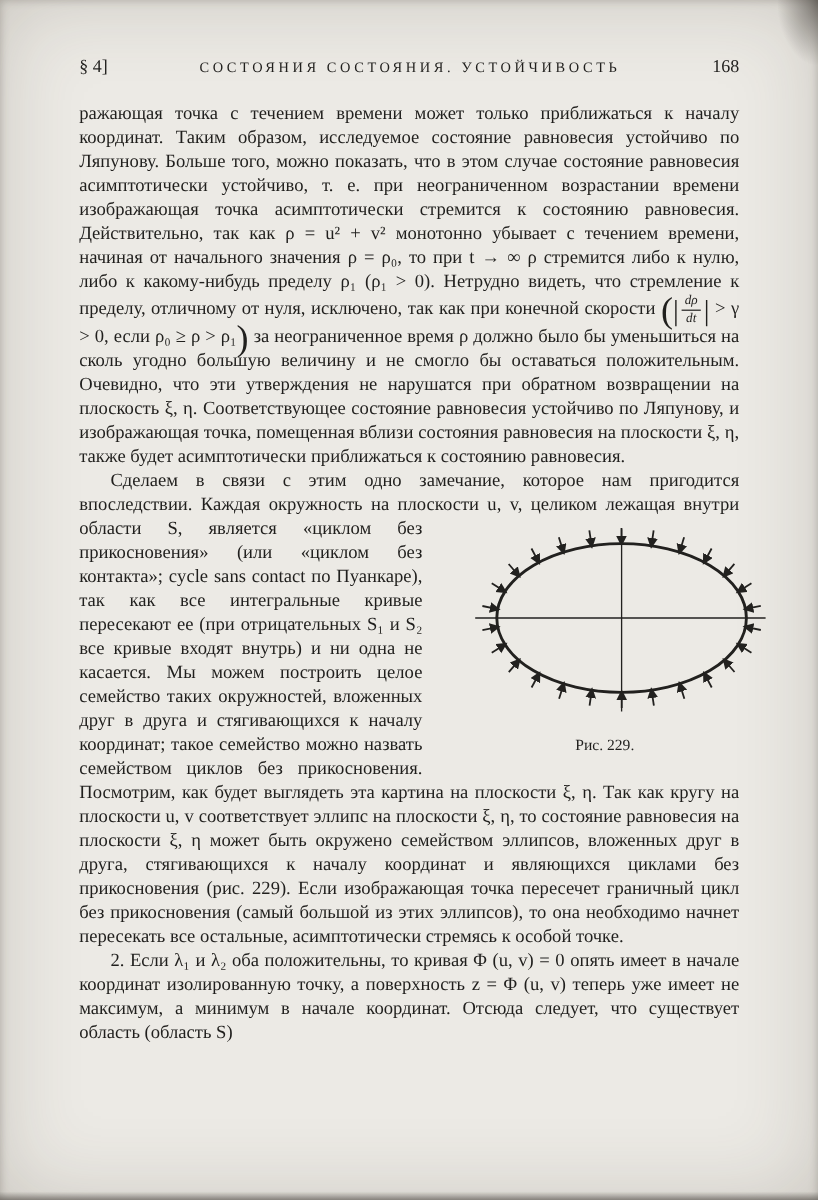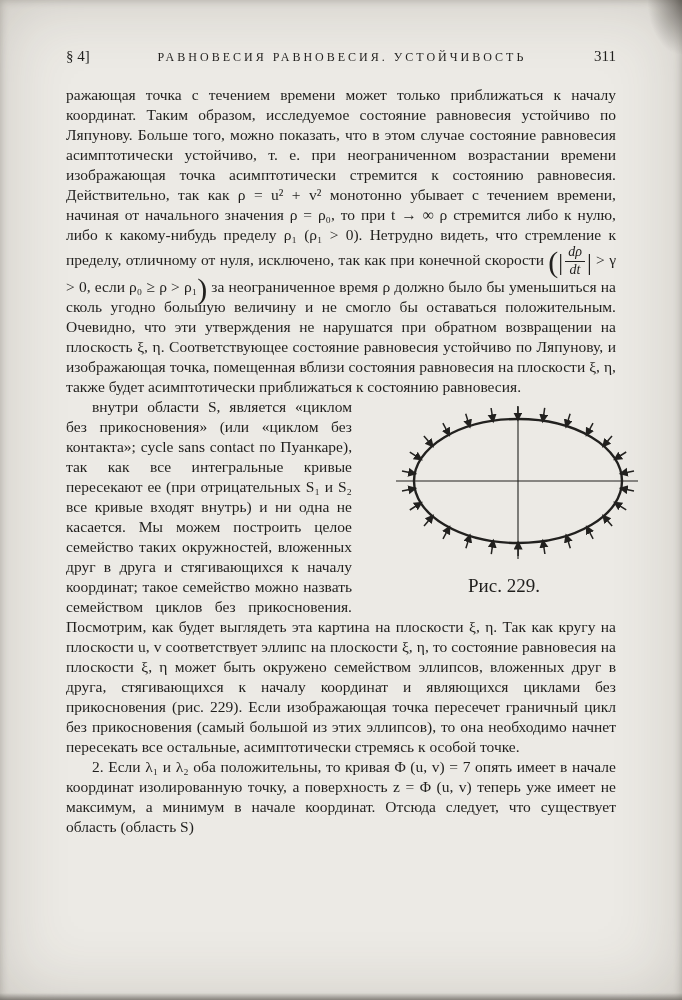--- a/index.html
+++ b/index.html
@@ -40,50 +40,50 @@
     margin: 0; text-align: justify;
     font-size: 15.5px; line-height: 20px;
   }
   .indent { text-indent: 26px; }
   .latin-italic { }
   
   .bigp { font-size: 30px; line-height: 0; vertical-align: -7px; }
   .tallbar { font-size: 24px; line-height: 0; vertical-align: -5px; }
   .frac {
     display: inline-block; vertical-align: middle; text-align: center;
-    line-height: 1.05; font-style: italic; font-size: 14px; padding: 0 2px;
+    line-height: 1.05; font-style: italic; font-size: 11px; padding: 0 2px;
   }
   .frac .num { display: block; border-bottom: 1px solid #201f1d; padding: 0 3px 1px; }
   .frac .den { display: block; padding-top: 1px; font-style: italic; }
   
   .figwrap {
     float: right; width: 250px;
     margin: 2px 0 4px 14px;
     text-align: center;
   }
-  .figcap { display: block; font-size: 19px; margin-top: 4px; }
+  .figcap { display: block; font-size: 13px; margin-top: 4px; }
 </style>
 </head>
 <body>
 
 <div class="page">
   <div class="smudge-top-right"></div>
   <div class="edge-bottom"></div>
 
   <div class="content">
 
     <div class="page-header">
       <span class="hdr-side">§ 4]</span>
-      <span class="hdr-title">РАВНОВЕСИЯ РАВНОВЕСИЯ. УСТОЙЧИВОСТЬ</span>
-      <span class="hdr-side">311</span>
+      <span class="hdr-title">СОСТОЯНИЯ СОСТОЯНИЯ. УСТОЙЧИВОСТЬ</span>
+      <span class="hdr-side">168</span>
     </div>
 
     <p><span>ражающая точка с течением времени может только приближаться к началу координат. Таким образом, исследуемое состояние равновесия устойчиво по Ляпунову. Больше того, можно показать, что в этом случае состояние равновесия асимптотически устойчиво, т. е. при неограниченном возрастании времени изображающая точка асимптотически стремится к состоянию равновесия. Действительно, так как ρ = u² + v² монотонно убывает с течением времени, начиная от начального значения ρ = ρ₀, то при t → ∞  ρ стремится либо к нулю, либо к какому-нибудь пределу ρ₁ (ρ₁ &gt; 0). Нетрудно видеть, что стремление к пределу, отличному от нуля, исключено, так как при конечной скорости </span><span class="bigp">(</span><span class="tallbar">|</span><span class="frac"><span class="num">dρ</span><span class="den">dt</span></span><span class="tallbar">|</span><span> &gt; γ &gt; 0,  если  ρ₀ ≥ ρ &gt; ρ₁</span><span class="bigp">)</span><span> за неограниченное время ρ должно было бы уменьшиться на сколь угодно большую величину и не смогло бы оставаться положительным. Очевидно, что эти утверждения не нарушатся при обратном возвращении на плоскость ξ, η. Соответствующее состояние равновесия устойчиво по Ляпунову, и изображающая точка, помещенная вблизи состояния равновесия на плоскости ξ, η, также будет асимптотически приближаться к состоянию равновесия.</span></p>
 
-    <p class="indent"><span class="figwrap"><svg id="fig229-svg" width="250" height="168" viewBox="0 0 250 168">
+    <p class="indent"><span>Сделаем в связи с этим одно замечание, которое нам пригодится впоследствии. Каждая окружность на плоскости u, v, целиком лежащая </span><span class="figwrap"><svg id="fig229-svg" width="250" height="168" viewBox="0 0 250 168">
         <defs>
           <marker id="arrowhead" markerWidth="7" markerHeight="7" refX="5" refY="3" orient="auto">
             <path d="M0,0 L6,3 L0,6 Z" fill="#22211f"></path>
           </marker>
         </defs>
         <line x1="4" y1="82" x2="246" y2="82" stroke="#22211f" stroke-width="1.1"></line>
         <line x1="126" y1="8" x2="126" y2="160" stroke="#22211f" stroke-width="1.1"></line>
         <ellipse cx="126" cy="82" rx="104" ry="62" fill="none" stroke="#22211f" stroke-width="2.4"></ellipse>
       <line x1="242.0" y1="92.0" x2="228.3" y2="89.2" stroke="#22211f" stroke-width="1.5" marker-end="url(#arrowhead)"></line>
             <line x1="234.2" y1="110.9" x2="222.4" y2="103.4" stroke="#22211f" stroke-width="1.5" marker-end="url(#arrowhead)"></line>
@@ -106,16 +106,16 @@
             <line x1="99.1" y1="9.0" x2="101.2" y2="22.8" stroke="#22211f" stroke-width="1.5" marker-end="url(#arrowhead)"></line>
             <line x1="125.9" y1="7.0" x2="125.9" y2="21.0" stroke="#22211f" stroke-width="1.5" marker-end="url(#arrowhead)"></line>
             <line x1="152.7" y1="8.9" x2="150.7" y2="22.8" stroke="#22211f" stroke-width="1.5" marker-end="url(#arrowhead)"></line>
             <line x1="178.1" y1="14.7" x2="174.0" y2="28.0" stroke="#22211f" stroke-width="1.5" marker-end="url(#arrowhead)"></line>
             <line x1="201.0" y1="24.1" x2="194.4" y2="36.4" stroke="#22211f" stroke-width="1.5" marker-end="url(#arrowhead)"></line>
             <line x1="220.0" y1="36.9" x2="210.9" y2="47.5" stroke="#22211f" stroke-width="1.5" marker-end="url(#arrowhead)"></line>
             <line x1="234.2" y1="53.0" x2="222.4" y2="60.5" stroke="#22211f" stroke-width="1.5" marker-end="url(#arrowhead)"></line>
             <line x1="242.0" y1="71.9" x2="228.3" y2="74.7" stroke="#22211f" stroke-width="1.5" marker-end="url(#arrowhead)"></line>
           </svg><span class="figcap">Рис. 229.</span></span><span>внутри области S, является «циклом без прикосновения» (или «циклом без контакта»; </span><span class="latin-italic">cycle sans contact</span><span> по Пуанкаре), так как все интегральные кривые пересекают ее (при отрицательных S₁ и S₂ все кривые входят внутрь) и ни одна не касается. Мы можем построить целое семейство таких окружностей, вложенных друг в друга и стягивающихся к началу координат; такое семейство можно назвать семейством циклов без прикосновения. Посмотрим, как будет выглядеть эта картина на плоскости ξ, η. Так как кругу на плоскости u, v соответствует эллипс на плоскости ξ, η, то состояние равновесия на плоскости ξ, η может быть окружено семейством эллипсов, вложенных друг в друга, стягивающихся к началу координат и являющихся циклами без прикосновения (рис. 229). Если изображающая точка пересечет граничный цикл без прикосновения (самый большой из этих эллипсов), то она необходимо начнет пересекать все остальные, асимптотически стремясь к особой точке.</span></p>
 
-    <p class="indent"><span>2. Если λ₁ и λ₂ оба положительны, то кривая Φ (u, v) = 7 опять имеет в начале координат изолированную точку, а поверхность z = Φ (u, v) теперь уже имеет не максимум, а минимум в начале координат. Отсюда следует, что существует область (область S)</span></p>
+    <p class="indent"><span>2. Если λ₁ и λ₂ оба положительны, то кривая Φ (u, v) = 0 опять имеет в начале координат изолированную точку, а поверхность z = Φ (u, v) теперь уже имеет не максимум, а минимум в начале координат. Отсюда следует, что существует область (область S)</span></p>
 
   </div>
 </div>
 
 </body></html>

